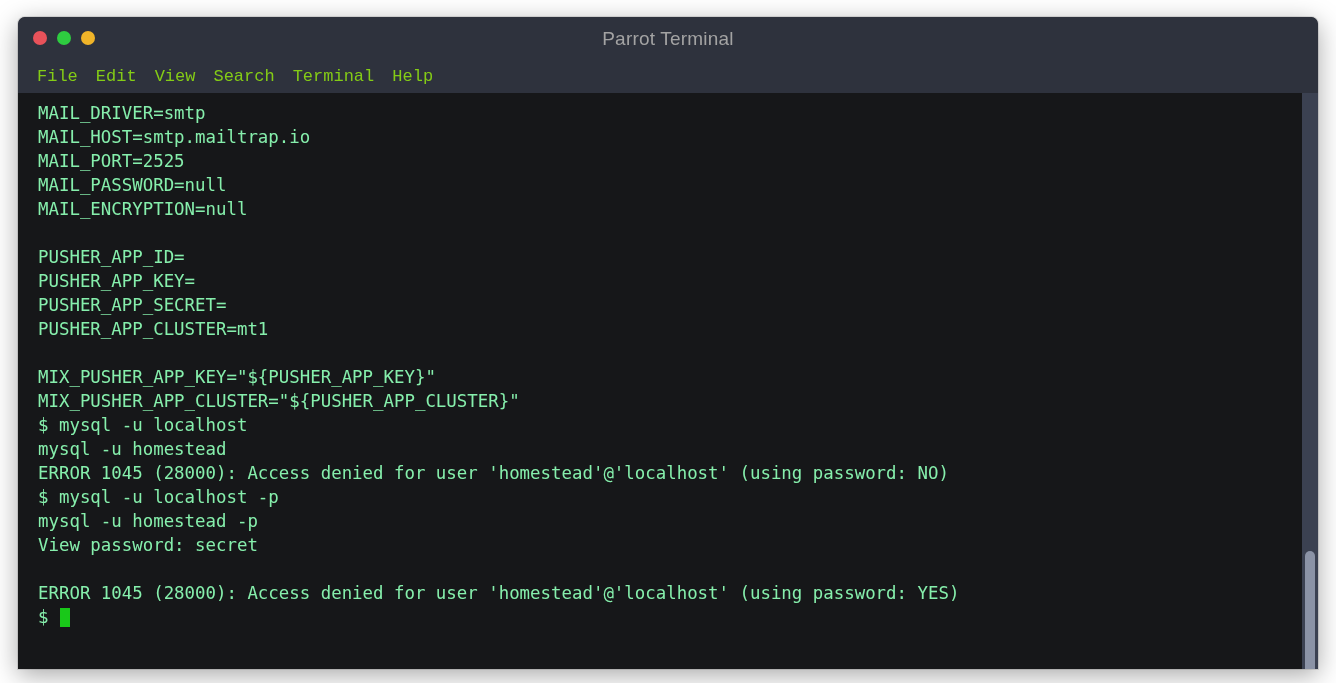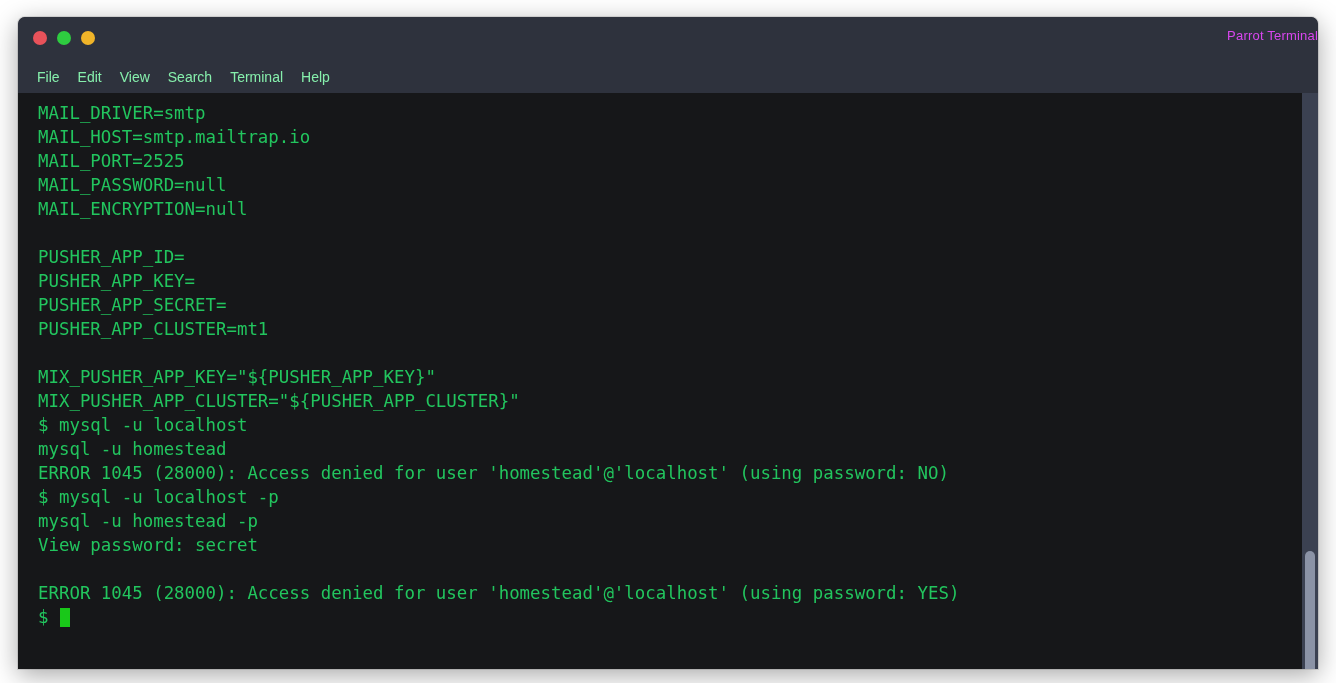--- a/index.html
+++ b/index.html
@@ -60,43 +60,43 @@
   }
   .dot-close   { background: #e8525a; }
   .dot-min     { background: #2ecc40; }
   .dot-max     { background: #f0b429; }
 
   .window-title {
     position: absolute;
     left: 0;
     right: 0;
     top: 11px;
-    text-align: right;
-    color: #d946ef;
-    font-size: 13px;
+    text-align: center;
+    color: #a3a3a3;
+    font-size: 19px;
     font-family: "Liberation Sans", sans-serif;
     letter-spacing: 0.2px;
     white-space: nowrap;
   }
 
   
   .menubar {
     height: 31px;
     flex: 0 0 31px;
     background: #2e323d;
     display: flex;
     align-items: center;
     padding-left: 10px;
     box-sizing: border-box;
   }
 
   .menu-item {
-    color: #86efac;
-    font-size: 14px;
-    font-family: Liberation Sans, sans-serif;
+    color: #84cc16;
+    font-size: 17px;
+    font-family: Liberation Mono, monospace;
     padding: 1px 9px 3px 9px;
     white-space: nowrap;
     cursor: default;
     border-radius: 3px;
   }
 
   
   .term-wrap {
     position: relative;
     flex: 1 1 auto;
@@ -107,21 +107,21 @@
 
   .term-screen {
     flex: 1 1 auto;
     position: relative;
     padding: 8px 0 0 20px;
     box-sizing: border-box;
     overflow: hidden;
   }
 
   .term-line {
-    color: #22c55e;
+    color: #86efac;
     font-family: "DejaVu Sans Mono", "Liberation Mono", monospace;
     font-size: 17.4px;
     line-height: 24px;
     height: 24px;
     white-space: pre;
     letter-spacing: 0px;
   }
 
   .term-line.blank { color: transparent; }
 

